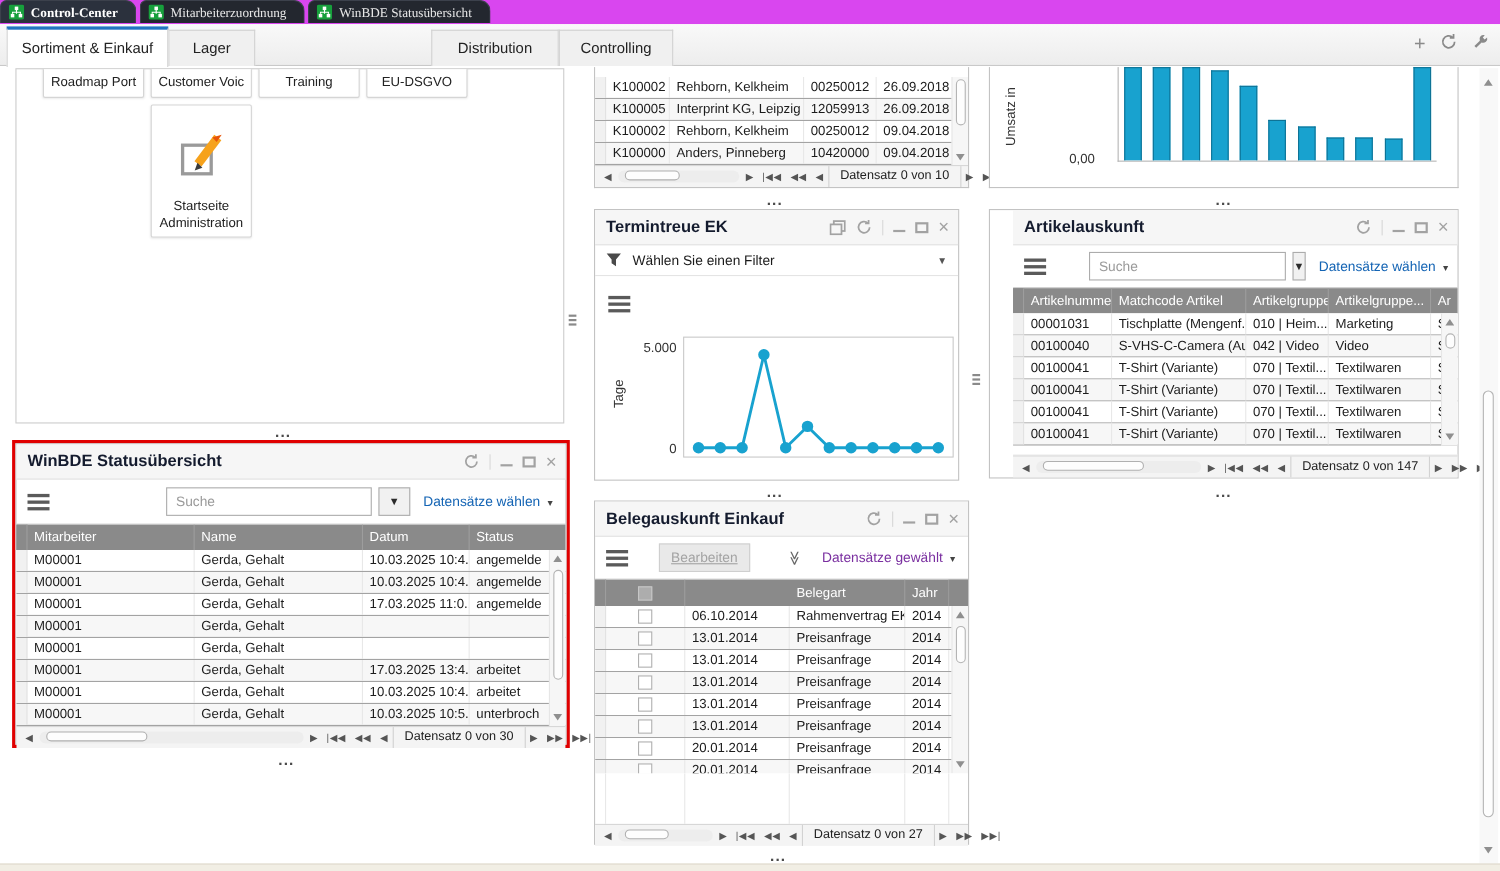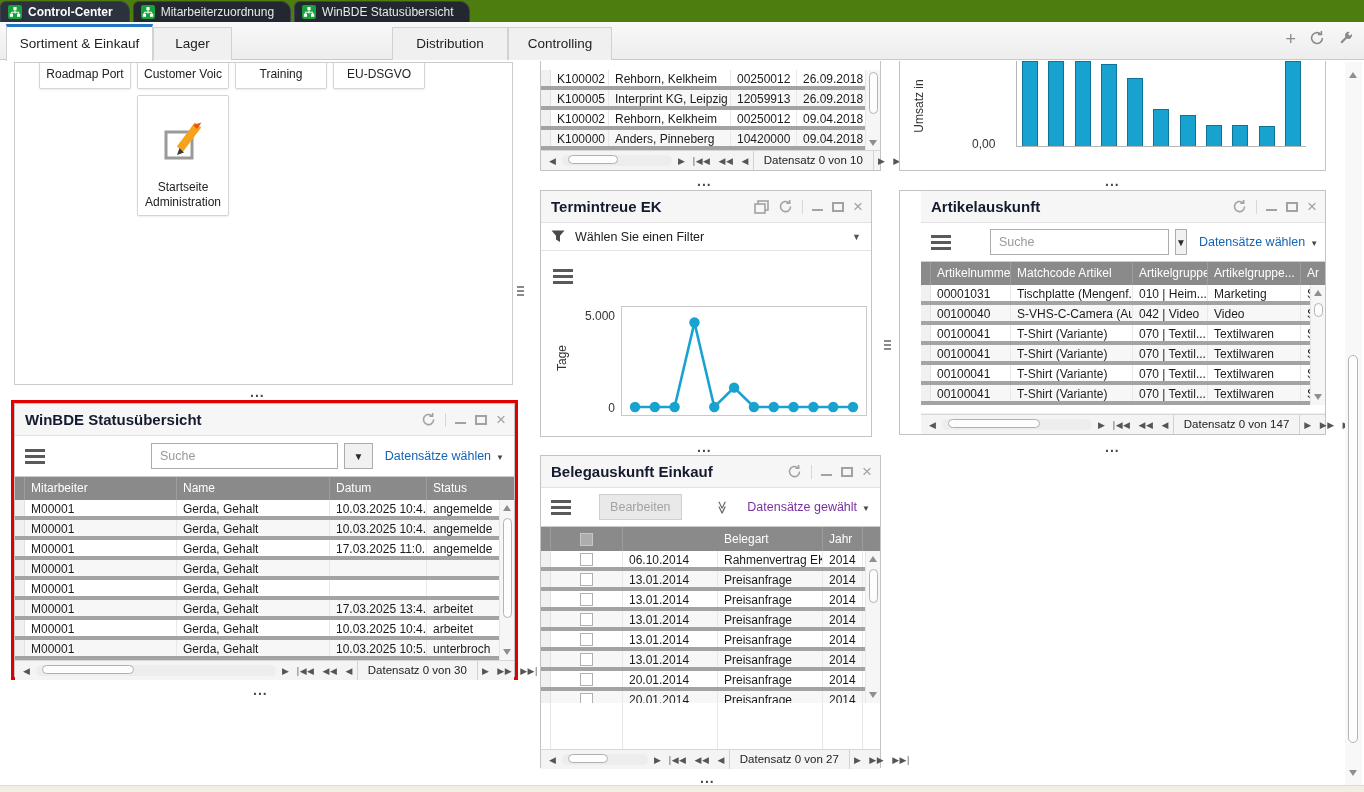--- a/index.html
+++ b/index.html
@@ -1,22 +1,22 @@
 <!DOCTYPE html>
 <html><head>
 <meta charset="utf-8">
 <style>
   * { margin:0; padding:0; box-sizing:border-box; }
   html,body { background:#ffffff; }
   .screen { position:relative; width:1364px; height:792px; background:#ffffff;
             font-family:"Liberation Sans", sans-serif; overflow:hidden; }
 
   
-  .topbar { position:absolute; left:0; top:0; width:100%; height:22px; background:#4d7c0f;
-            display:flex; align-items:center; }
+  .topbar { position:absolute; left:0; top:0; width:100%; height:22px; background:#d946ef;
+            display:flex; align-items:flex-start;font-family:Liberation Serif, serif; }
   .apptab { display:flex; align-items:center; gap:6px; height:21px; padding:0 16px 0 7px;
             color:#e8e8e8; font-size:12px; background:#23272f; border:1px solid #3c414c;
             border-bottom:none; border-radius:6px 10px 0 0; margin-right:3px; cursor:pointer; }
   .apptab.active { background:#2b313d; color:#ffffff; font-weight:bold; }
   .gicon { width:14px; height:14px; flex:none; }
 
   
   .ribbon { position:absolute; left:0; top:22px; width:100%; height:38px;
             background:linear-gradient(#f9f9f9,#ededed); border-bottom:1px solid #c9c9c9; }
   .rtab { position:absolute; top:5px; height:33px; line-height:31px; text-align:center;
@@ -61,21 +61,21 @@
               margin:0 4px; cursor:pointer; }
 
   
   .grid { position:relative; border-top:1px solid #cdcdcd; }
   .g-hdr { display:flex; height:23px; background:#8a8a8a; }
   .g-hcell { color:#ffffff; font-size:12px; line-height:23px; padding:0 6px;
              border-right:1px solid #9d9d9d; white-space:nowrap; overflow:hidden; flex:none; }
   .g-hind { width:10px; flex:none; background:#8a8a8a; border-right:1px solid #9d9d9d; }
   .g-hfill { flex:1; background:#8a8a8a; }
   .g-body { position:relative; background:#fff; }
-  .g-row { display:flex; height:20px; background:#ffffff; border-bottom:4px solid #a3a3a3; }
+  .g-row { display:flex; height:20px; background:#ffffff; border-bottom:1px solid #a3a3a3; }
   .g-row:nth-child(even) { background:#f7f7f7; }
   .g-ind { width:10px; flex:none; background:#f1f1f1; border-right:1px solid #e2e2e2; }
   .g-cell { font-size:12px; color:#1c1c1c; line-height:19px; padding:0 6px;
             border-right:1px solid #e8e8e8; white-space:nowrap; overflow:hidden; flex:none; }
   .g-chk { display:flex; align-items:center; justify-content:center; }
   .cb { width:13px; height:13px; border:1px solid #b0b0b0; background:#fff; display:inline-block; }
   .cb.hdr { background:#adadad; border-color:#c6c6c6; }
   .g-empty { border-bottom:1px solid #efefef; }
 
   
@@ -642,21 +642,21 @@
             <span class="ic-close">×</span>
           </span>
       </span>
     </div>
     <div class="w-toolbar">
       <span class="hamb">
           <i></i>
           <i></i>
           <i></i>
         </span>
-      <span class="btn-disabled" style="margin-left:22px;">Bearbeiten</span>
+      <span class="btn-disabled" style="margin-left:22px;text-decoration:underline;">Bearbeiten</span>
       <span class="dbl-chev" style="margin-left:28px;">≫</span>
       <span class="lnk purple" style="margin-left:8px;"><span>Datensätze gewählt</span><span class="car">▼</span></span>
     </div>
     <div class="grid">
       <div class="g-hdr" style="height:24px;">
         <div class="g-hind"></div>
         <div class="g-hcell cch g-chk" style="line-height:normal;">
             <span class="cb hdr"></span>
           </div>
         <div class="g-hcell c0" style="line-height:24px;margin-top:32px;">Belegdatum</div>

